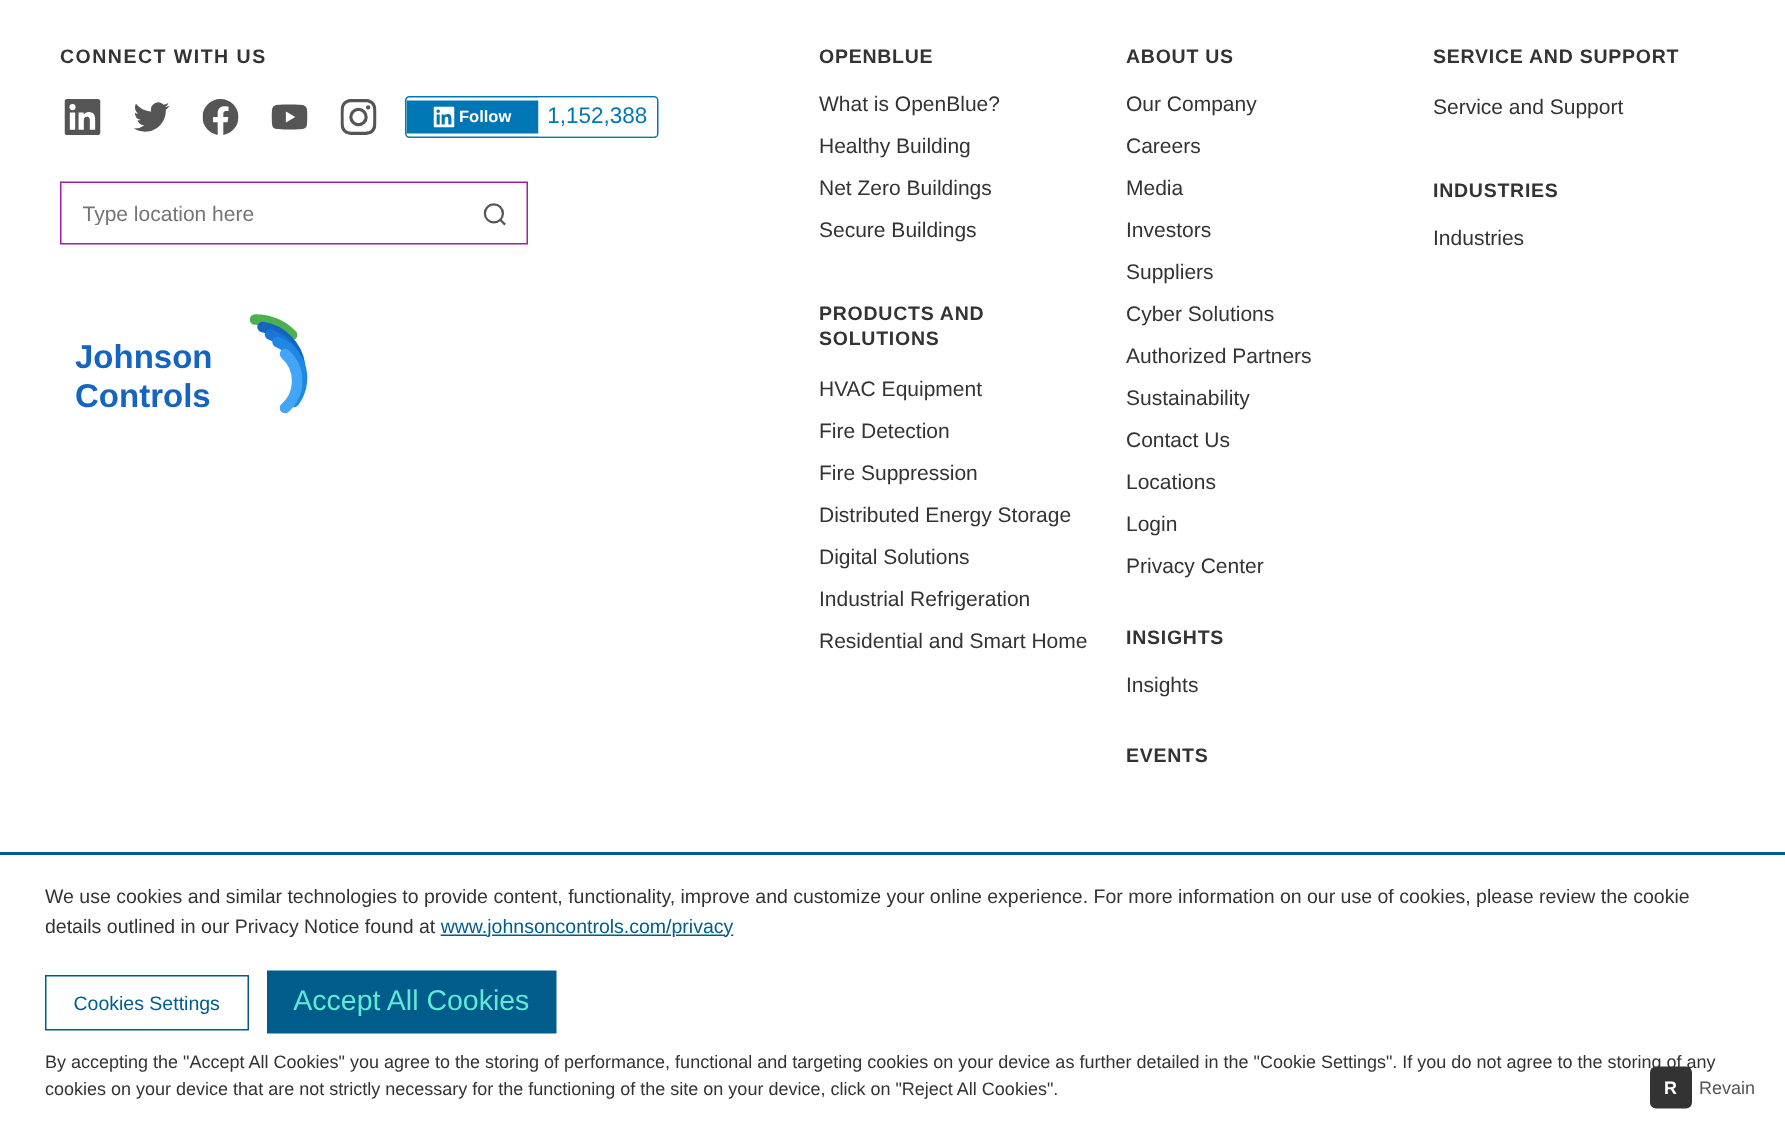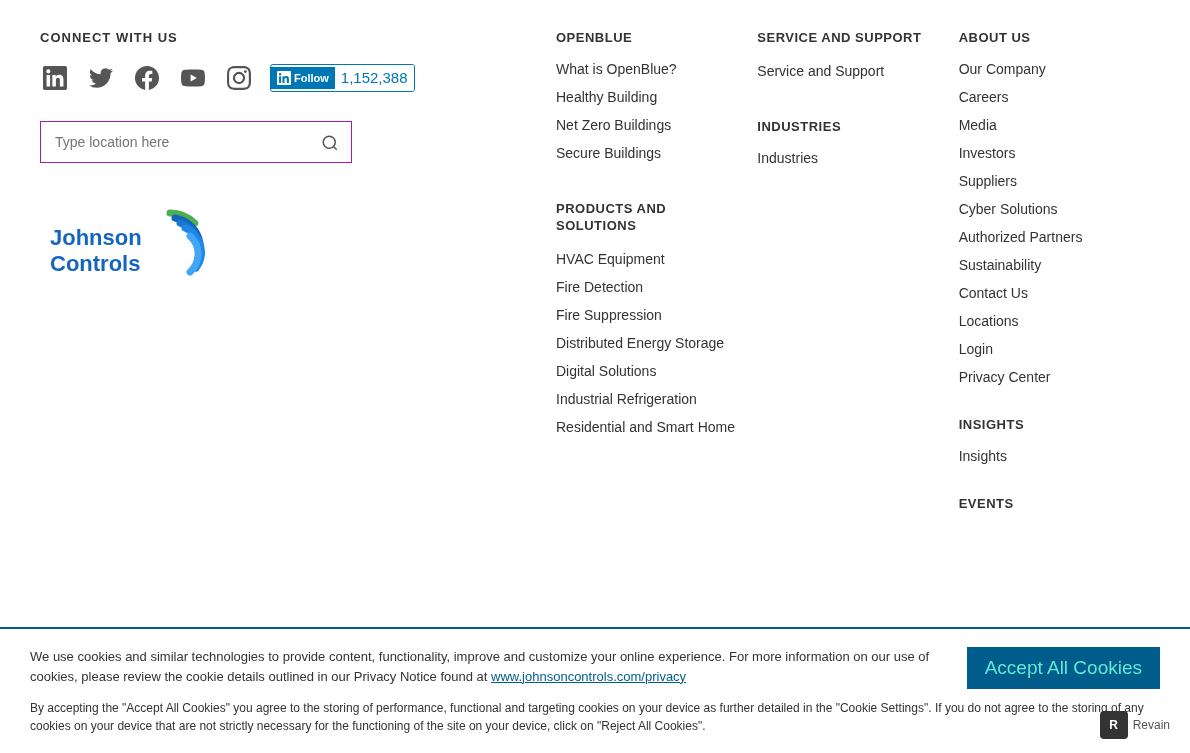--- a/index.html
+++ b/index.html
@@ -10,21 +10,21 @@
       width: 1190px;
       min-height: 753px;
       position: relative;
       overflow: hidden;
     }
 
     
     .footer-main {
       display: flex;
       padding: 30px 40px 30px 40px;
-      gap: 36px;
+      gap: 26px;
       background: #fff;
     }
 
     
     .col-left {
       width: 480px;
       flex-shrink: 0;
     }
 
     .connect-title {
@@ -65,21 +65,21 @@
       overflow: hidden;
       cursor: pointer;
       text-decoration: none;
     }
 
     .linkedin-follow-icon {
       background: #0077b5;
       color: #fff;
       font-size: 11px;
       font-weight: bold;
-      padding: 4px 6px;
+      padding: 4px 18px;
       display: flex;
       align-items: center;
       gap: 3px;
     }
 
     .linkedin-follow-count {
       font-size: 15px;
       color: #0077b5;
       padding: 4px 6px;
       background: #fff;
@@ -170,20 +170,21 @@
       padding: 18px 30px 18px 30px;
       display: flex;
       flex-direction: column;
       gap: 10px;
     }
 
     .cookie-top-row {
       display: flex;
       align-items: flex-start;
       gap: 20px;
+      flex-direction: column;
     }
 
     .cookie-text-main {
       font-size: 13px;
       color: #333;
       line-height: 1.5;
       flex: 1;
     }
 
     .cookie-link {
@@ -344,29 +345,20 @@
 
       <div style="height:28px"></div>
       <div class="nav-col-heading" style="line-height:1.3">PRODUCTS AND SOLUTIONS</div>
       <a class="nav-link">HVAC Equipment</a>
       <a class="nav-link">Fire Detection</a>
       <a class="nav-link">Fire Suppression</a>
       <a class="nav-link">Distributed Energy Storage</a>
       <a class="nav-link">Digital Solutions</a>
       <a class="nav-link">Industrial Refrigeration</a>
       <a class="nav-link">Residential and Smart Home</a>
-    </div>
-
-    <div class="nav-col">
-      <div class="nav-col-heading" style="line-height:1.3">SERVICE AND SUPPORT</div>
-      <a class="nav-link">Service and Support</a>
-
-      <div style="height:28px"></div>
-      <div class="nav-col-heading">INDUSTRIES</div>
-      <a class="nav-link">Industries</a>
     </div>
 
     <div class="nav-col">
       <div class="nav-col-heading">ABOUT US</div>
       <a class="nav-link">Our Company</a>
       <a class="nav-link">Careers</a>
       <a class="nav-link">Media</a>
       <a class="nav-link">Investors</a>
       <a class="nav-link">Suppliers</a>
       <a class="nav-link">Cyber Solutions</a>
@@ -378,30 +370,40 @@
       <a class="nav-link">Privacy Center</a>
 
       <div style="height:20px"></div>
       <div class="nav-col-heading">INSIGHTS</div>
       <a class="nav-link">Insights</a>
 
       <div style="height:20px"></div>
       <div class="nav-col-heading">EVENTS</div>
     </div>
 
+    <div class="nav-col">
+      <div class="nav-col-heading" style="line-height:1.3">SERVICE AND SUPPORT</div>
+      <a class="nav-link">Service and Support</a>
+
+      <div style="height:28px"></div>
+      <div class="nav-col-heading">INDUSTRIES</div>
+      <a class="nav-link">Industries</a>
+    </div>
+
   </div>
 </div>
 
 <div class="cookie-banner">
   <div class="cookie-top-row">
     <div class="cookie-text-main">
       <span>We use cookies and similar technologies to provide content, functionality, improve and customize your online experience. For more information on our use of cookies, please review the cookie details outlined in our Privacy Notice found at</span>
       <a class="cookie-link">www.johnsoncontrols.com/privacy</a>
     </div>
     <div class="cookie-buttons">
+      <button class="btn-cookies-settings">Cookies Settings</button>
       <button class="btn-accept-all">Accept All Cookies</button>
     </div>
   </div>
   <div class="cookie-text-secondary">By accepting the "Accept All Cookies" you agree to the storing of performance, functional and targeting cookies on your device as further detailed in the "Cookie Settings". If you do not agree to the storing of any cookies on your device that are not strictly necessary for the functioning of the site on your device, click on "Reject All Cookies".</div>
 
   <div class="revain-badge">
     <div class="revain-icon">R</div>
     <span>Revain</span>
   </div>
 </div>

